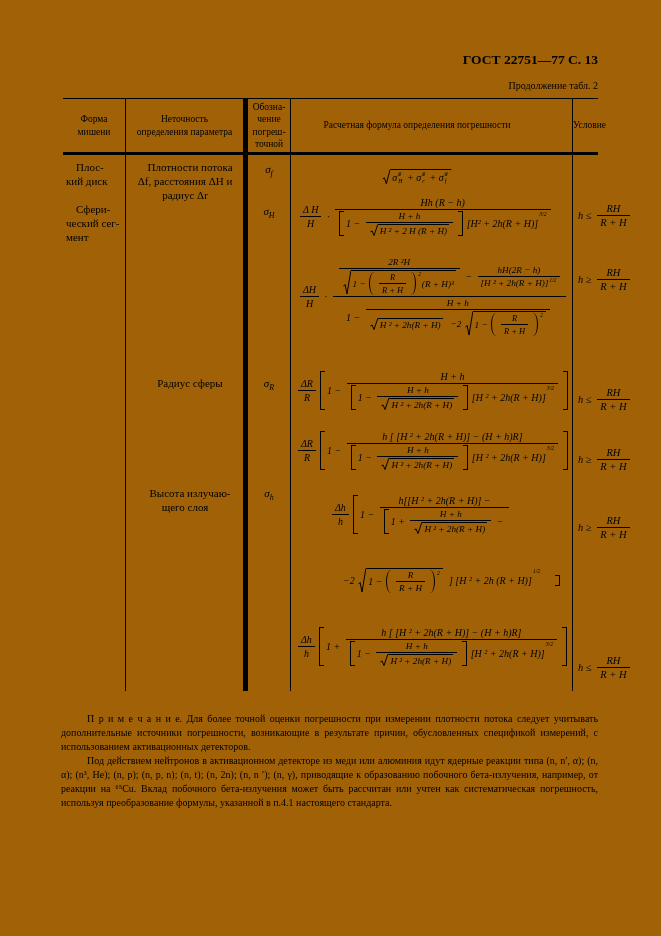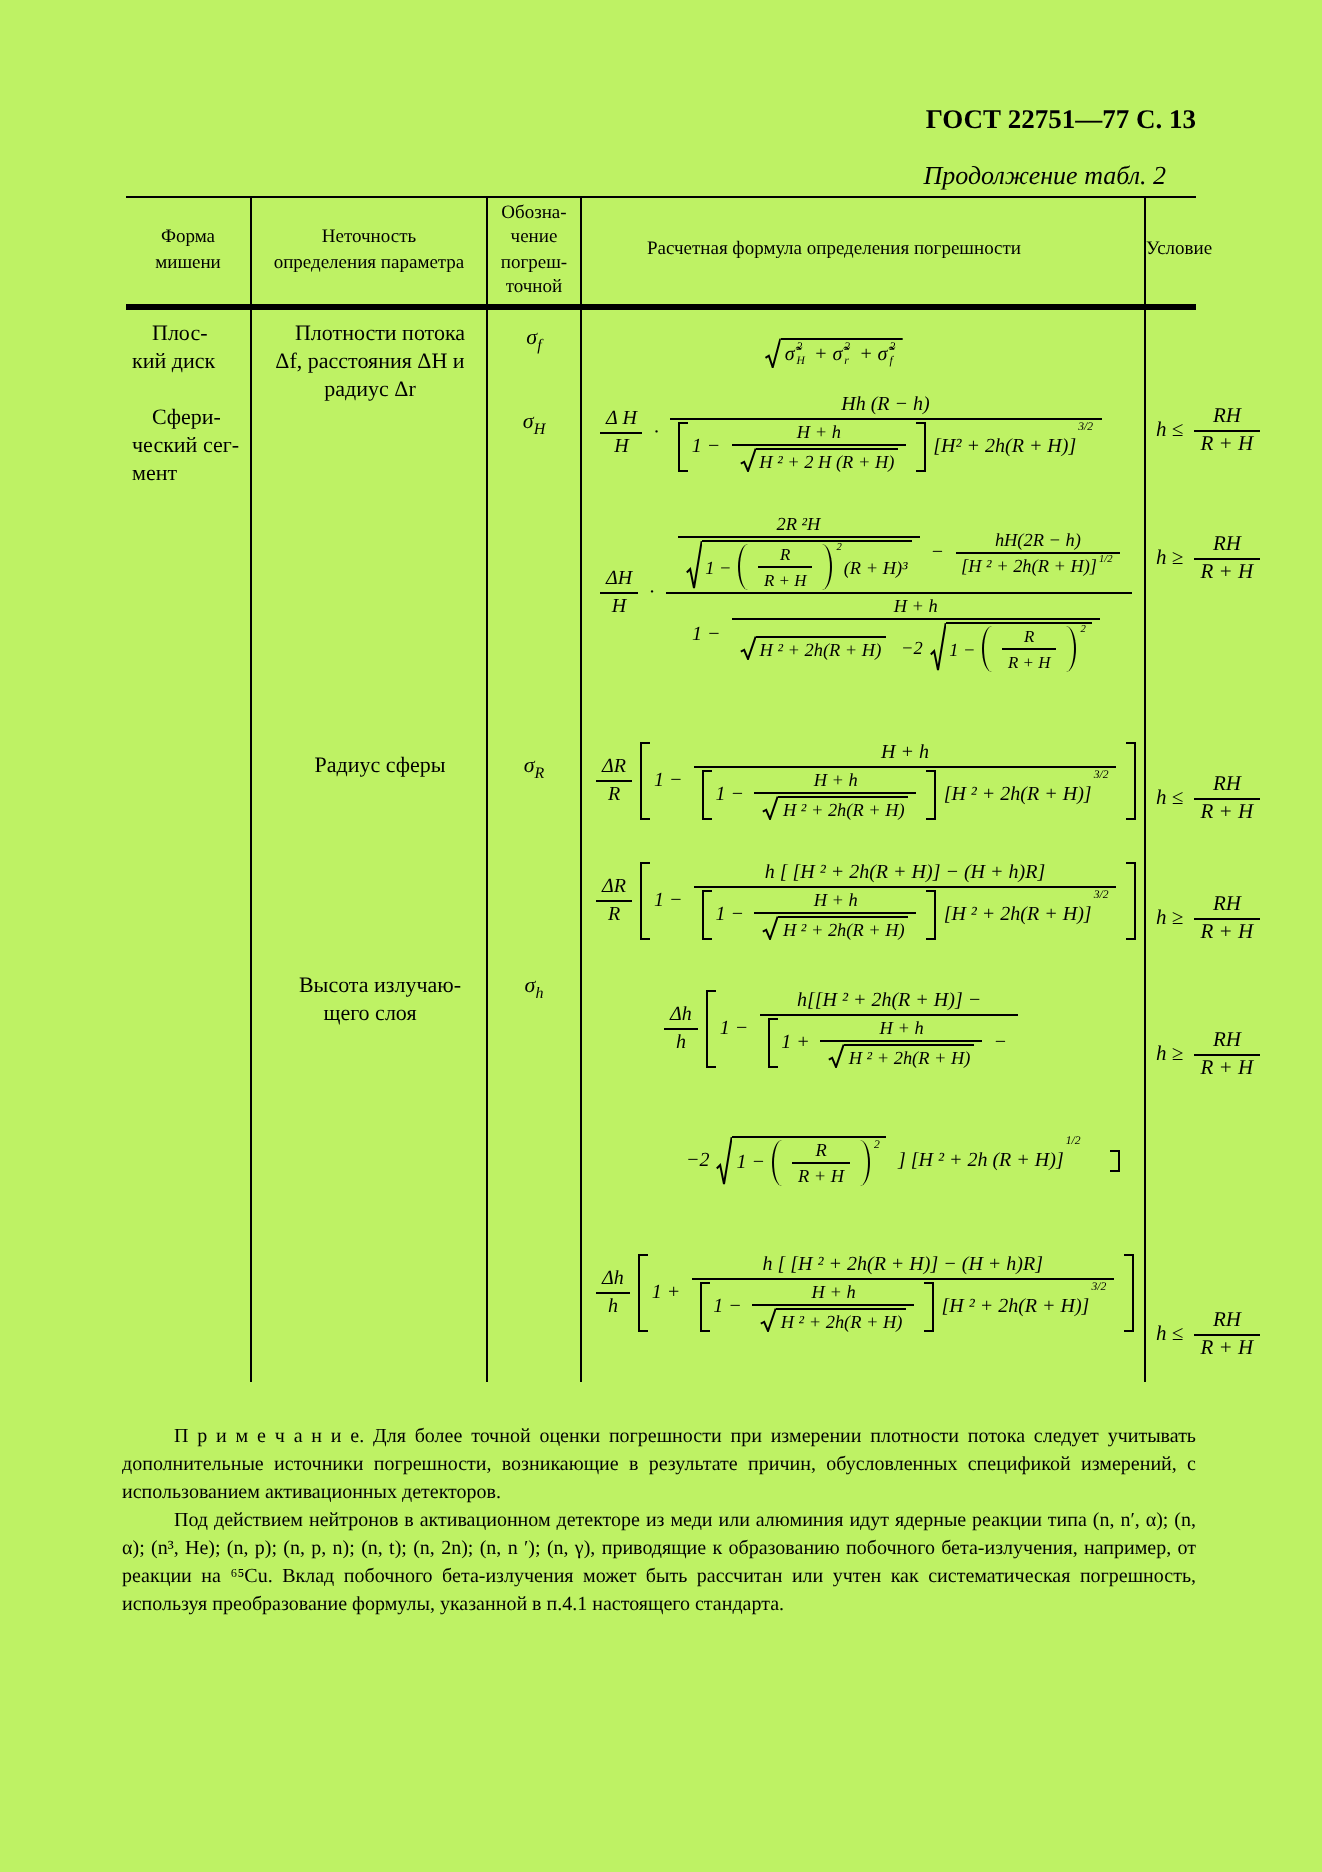--- a/index.html
+++ b/index.html
@@ -1,27 +1,27 @@
 <!DOCTYPE html>
 <html><head>
 <meta charset="utf-8">
 <style>
   html,body{margin:0;padding:0;background:#888;}
-  .page{position:relative;width:661px;height:936px;background:#bef264;margin:0 auto;
+  .page{position:relative;width:661px;height:936px;background:#a16207;margin:0 auto;
         font-family:"Liberation Serif","DejaVu Serif",serif;color:#000;overflow:hidden;}
   .gost{position:absolute;top:52px;right:63px;font-weight:bold;font-size:13.5px;}
-  .cont{position:absolute;top:80px;right:78px;font-style:italic;font-size:13px;}
+  .cont{position:absolute;top:80px;right:63px;font-size:10px;}
 
   .table{position:absolute;left:63px;top:98px;width:535px;border-top:1px solid #000;}
   .thead{display:flex;height:53px;border-bottom:3px solid #000;}
   .tbody{display:flex;height:536px;position:relative;}
   .cell{box-sizing:border-box;position:relative;}
   .c1{flex:0 0 62px;}
   .c2{flex:0 0 118px;border-left:1px solid #000;text-align:center;}
-  .c3{flex:0 0 47px;border-left:1px solid #000000;}
+  .c3{flex:0 0 47px;border-left:5px solid #000000;}
   .c4{flex:0 0 253px;border-left:1px solid #000;}
   .c5{flex:1;border-left:1px solid #000;margin-left:29px;}
   .hcell{display:flex;align-items:center;justify-content:center;text-align:center;
          font-size:9.5px;line-height:1.3;}
   .tb{position:absolute;left:3px;right:2px;font-size:11px;line-height:1.25;}
   .ind{margin-left:10px;}
   .sigma{position:absolute;left:0;right:0;text-align:center;font-size:11px;font-style:italic;}
   .sigma sub{font-size:8px;}
   .fb{position:absolute;white-space:nowrap;}
   .formula{font-style:italic;font-size:10px;}

